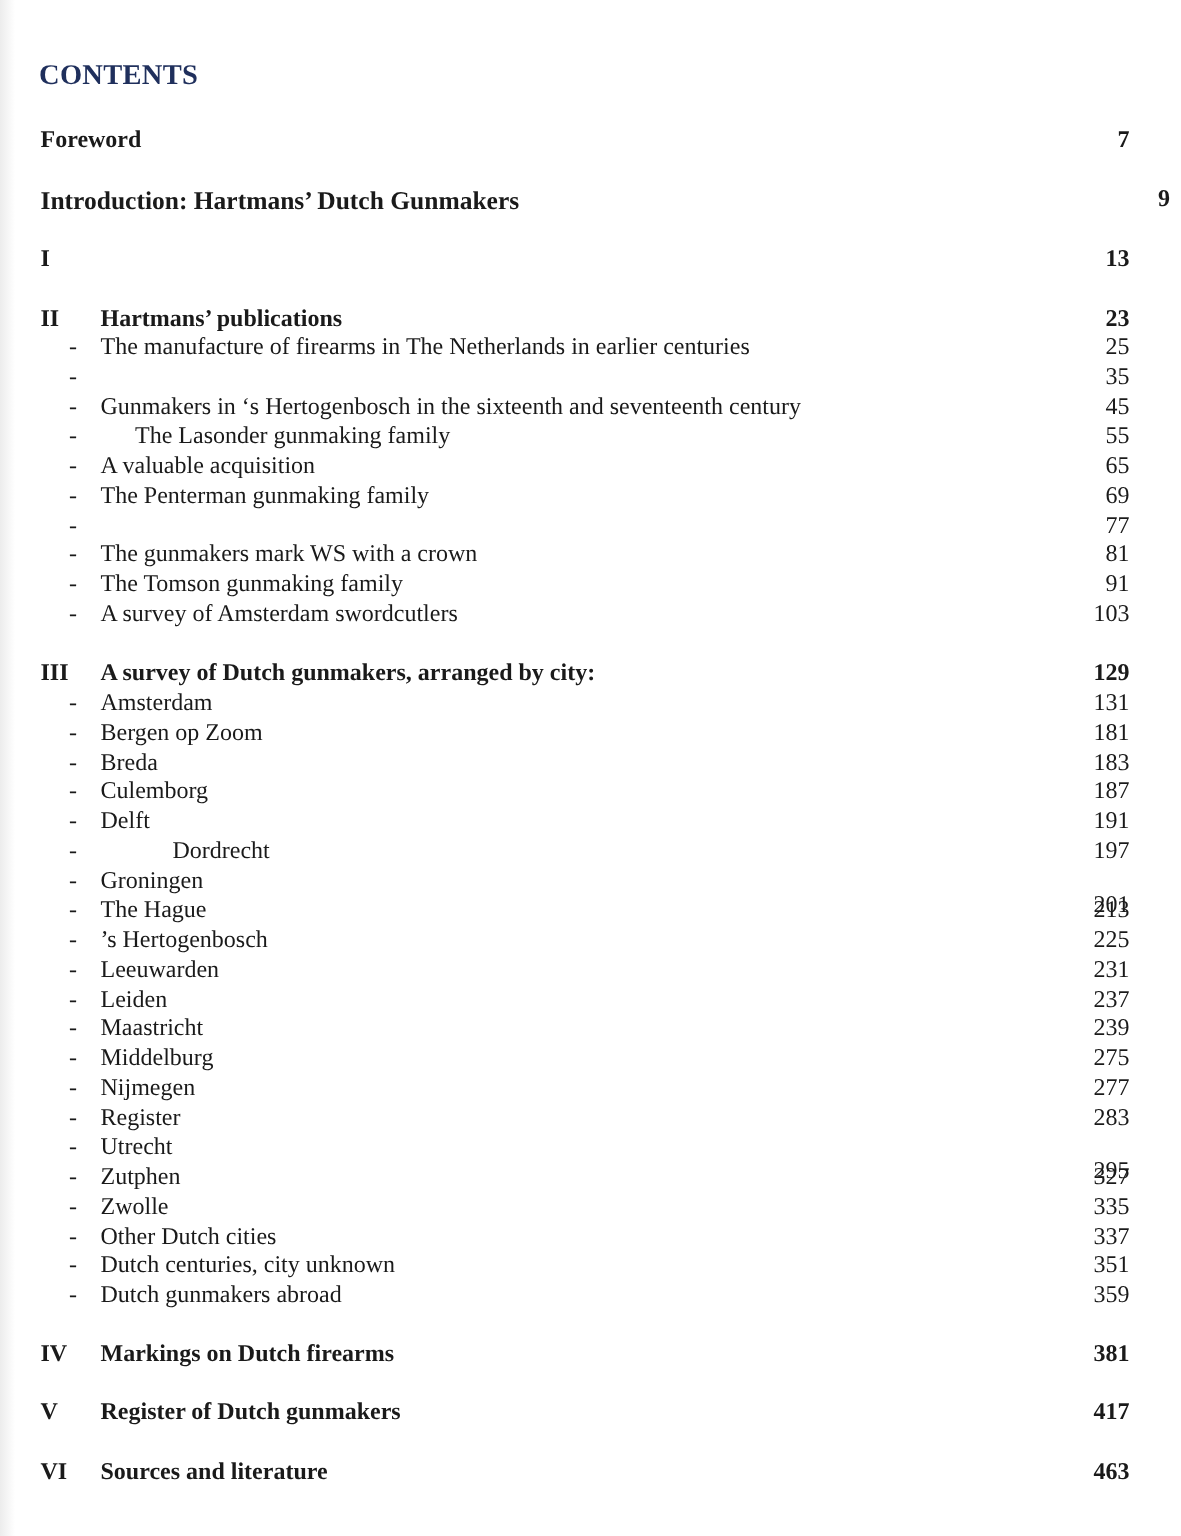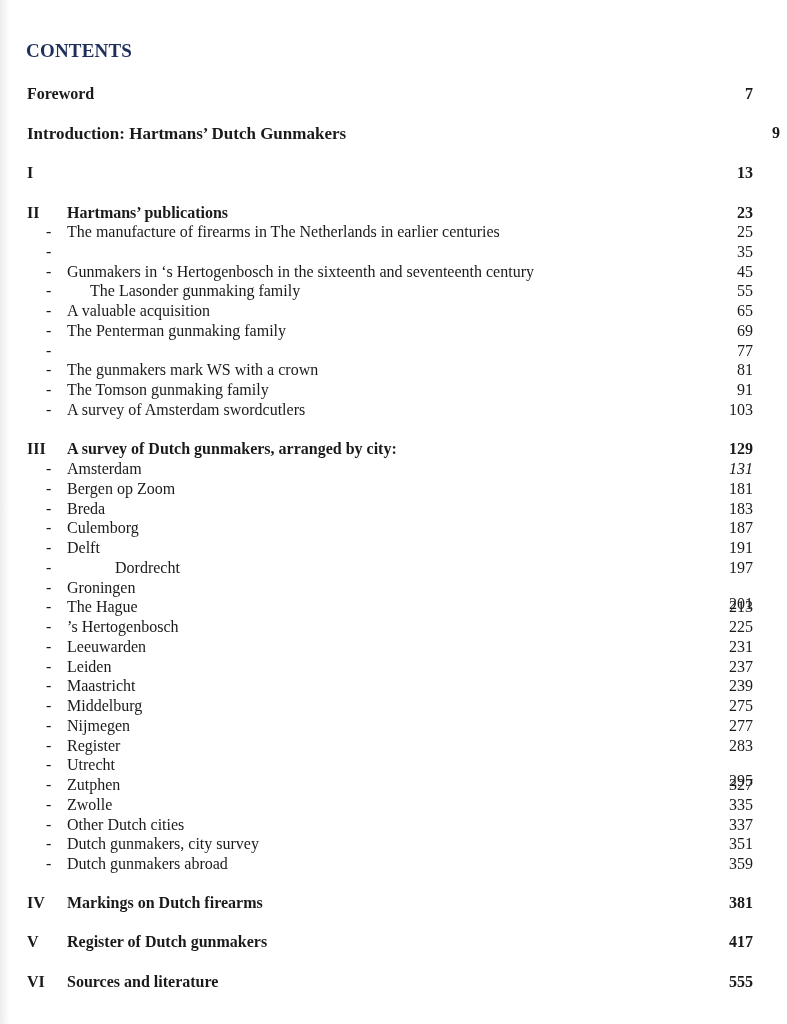--- a/index.html
+++ b/index.html
@@ -91,21 +91,21 @@
       <span class="page" style="top: 0px;">103</span>
     </div>
     <div class="row" style="top: 440px;">
       <span class="num-label" style="top: 0px;">III</span>
       <span class="label bold" style="top: 0px; left: 67px;">A survey of Dutch gunmakers, arranged by city:</span>
       <span class="page bold" style="top: 0px;">129</span>
     </div>
     <div class="row" style="top: 460px;">
       <span class="dash" style="top: 0px;">-</span>
       <span class="label" style="top: 0px; left: 67px;">Amsterdam</span>
-      <span class="page" style="top: 0px; font-style: italic;">131</span>
+      <span class="page" style="top: 0px;">131</span>
     </div>
     <div class="row" style="top: 479.75px;">
       <span class="dash" style="top: 0px;">-</span>
       <span class="label" style="top: 0px; left: 67px;">Bergen op Zoom</span>
       <span class="page" style="top: 0px;">181</span>
     </div>
     <div class="row" style="top: 499.5px;">
       <span class="dash" style="top: 0px;">-</span>
       <span class="label" style="top: 0px; left: 67px;">Breda</span>
       <span class="page" style="top: 0px;">183</span>
@@ -185,36 +185,36 @@
       <span class="label" style="top: 0px; left: 67px;">Zwolle</span>
       <span class="page" style="top: 0px;">335</span>
     </div>
     <div class="row" style="top: 815.5px;">
       <span class="dash" style="top: 0px;">-</span>
       <span class="label" style="top: 0px; left: 67px;">Other Dutch cities</span>
       <span class="page" style="top: 0px;">337</span>
     </div>
     <div class="row" style="top: 835.25px;">
       <span class="dash" style="top: 0px;">-</span>
-      <span class="label" style="top: 0px; left: 67px;">Dutch gunmakers, city survey</span>
+      <span class="label" style="top: 0px; left: 67px;">Dutch centuries, city unknown</span>
       <span class="page" style="top: 0px;">351</span>
     </div>
     <div class="row" style="top: 855px;">
       <span class="dash" style="top: 0px;">-</span>
       <span class="label" style="top: 0px; left: 67px;">Dutch gunmakers abroad</span>
       <span class="page" style="top: 0px;">359</span>
     </div>
     <div class="row" style="top: 894px;">
       <span class="num-label" style="top: 0px;">IV</span>
       <span class="label bold" style="top: 0px; left: 67px;">Markings on Dutch firearms</span>
       <span class="page bold" style="top: 0px;">381</span>
     </div>
     <div class="row" style="top: 933px;">
       <span class="num-label" style="top: 0px;">V</span>
       <span class="label bold" style="top: 0px; left: 67px;">Register of Dutch gunmakers</span>
       <span class="page bold" style="top: 0px;">417</span>
     </div>
     <div class="row" style="top: 973px;">
       <span class="num-label" style="top: 0px;">VI</span>
       <span class="label bold" style="top: 0px; left: 67px;">Sources and literature</span>
-      <span class="page bold" style="top: 0px;">555</span>
+      <span class="page bold" style="top: 0px;">463</span>
     </div>
   </div>
 
 </body></html>

